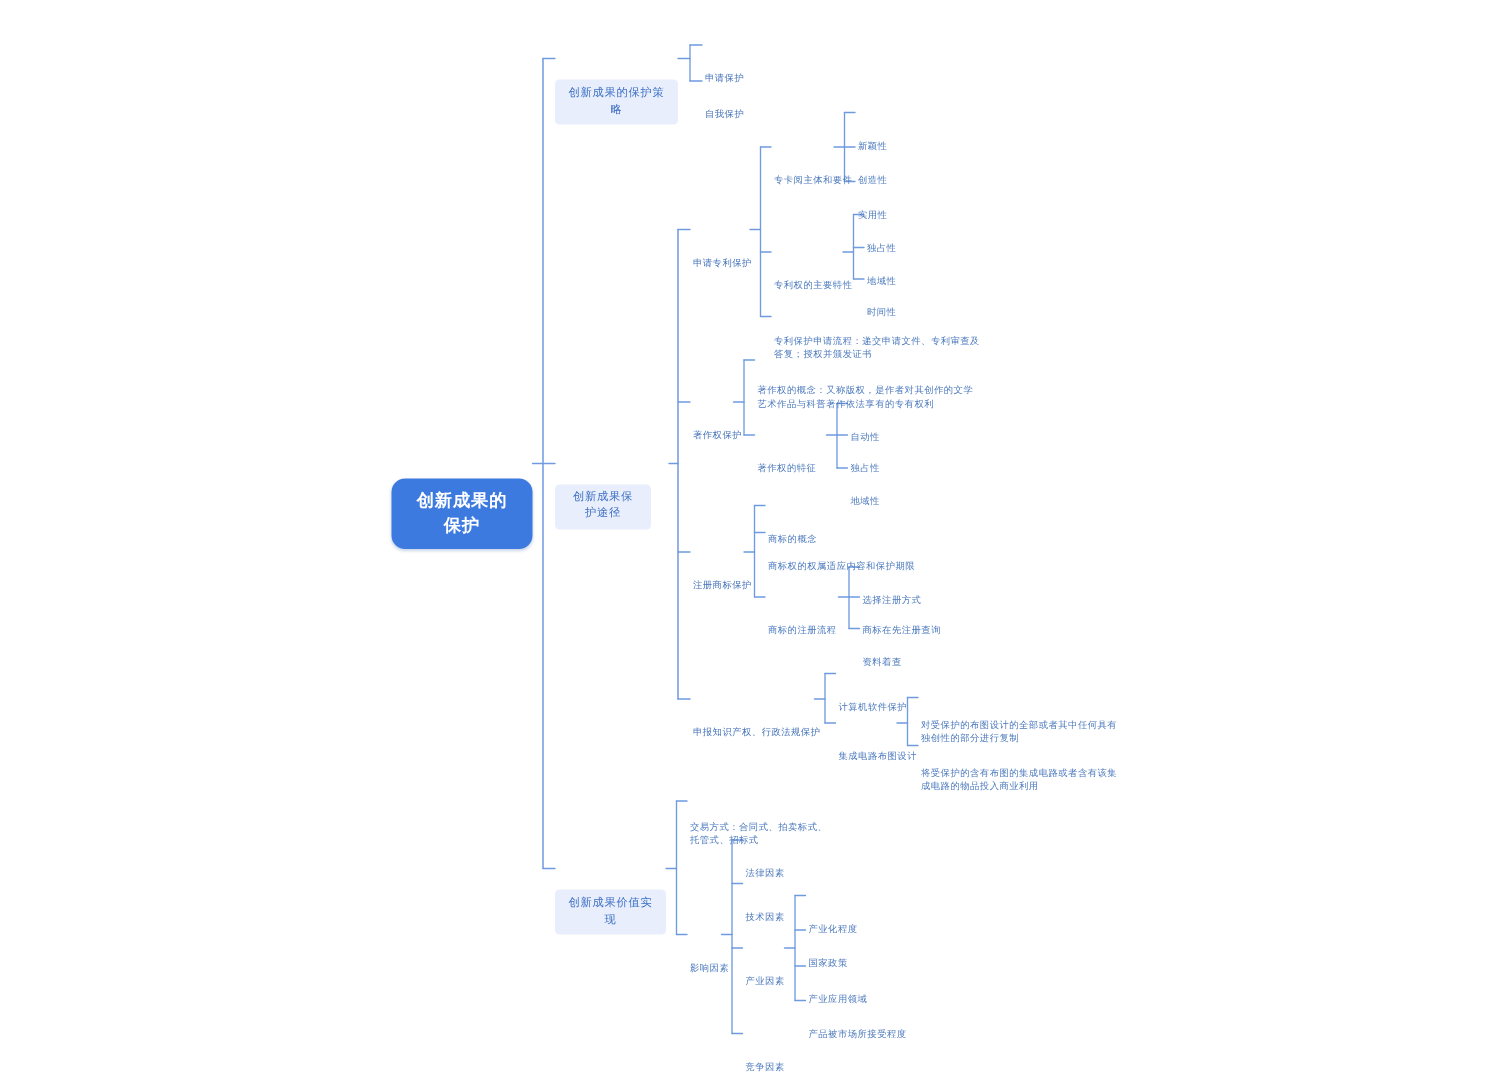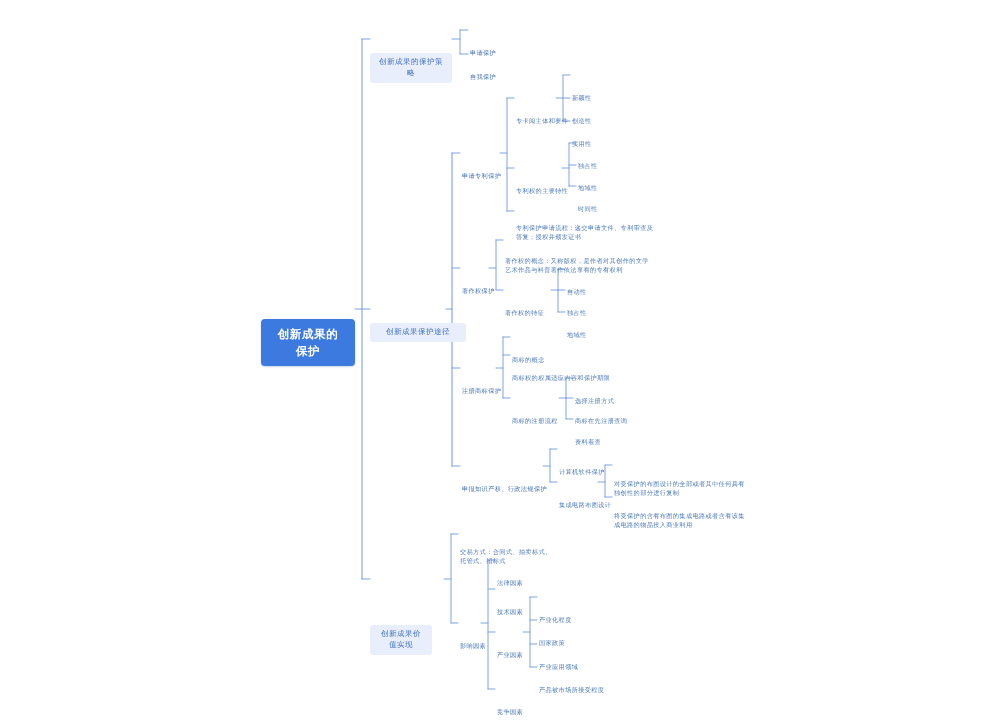--- a/index.html
+++ b/index.html
@@ -169,28 +169,28 @@
 
       <path d="M523,632 L530,632"></path>
       <path d="M530,597 L530,667"></path>
       <path d="M530,597 L537,597"></path>
       <path d="M530,620 L537,620"></path>
       <path d="M530,644 L537,644"></path>
       <path d="M530,667 L537,667"></path>
     </g>
   </svg>
 
-  <div class="node lvl0" style="left:261px; top:296px; width:94px;">创新成果的保护</div>
+  <div class="node lvl0" style="left:261px; top:296px; width:94px;border-radius:9px;">创新成果的保护</div>
 
   <div class="node lvl1" style="left:370px; top:30px; width:82px;">创新成果的保护策略</div>
 
   <div class="node lvl2" style="left:468px; top:25px;">申请保护</div>
   <div class="node lvl2" style="left:468px; top:49px;">自我保护</div>
 
-  <div class="node lvl1" style="left:370px; top:300px; width:96px;font-family:Liberation Mono, monospace;">创新成果保护途径</div>
+  <div class="node lvl1" style="left:370px; top:300px; width:64px;font-family:Liberation Mono, monospace;">创新成果保护途径</div>
 
   <div class="node lvl2" style="left:460px; top:148px;">申请专利保护</div>
 
   <div class="node lvl3" style="left:514px; top:93px;">专卡阅主体和要件</div>
   <div class="node lvl4" style="left:570px; top:70px;">新颖性</div>
   <div class="node lvl4" style="left:570px; top:93px;">创造性</div>
   <div class="node lvl4" style="left:570px; top:116px;">实用性</div>
 
   <div class="node lvl3" style="left:514px; top:163px;">专利权的主要特性</div>
   <div class="node lvl4" style="left:576px; top:138px;">独占性</div>
@@ -219,21 +219,21 @@
   <div class="node lvl4" style="left:573px; top:414px;">资料着查</div>
 
   <div class="node lvl2" style="left:460px; top:461px;">申报知识产权、行政法规保护</div>
 
   <div class="node lvl3" style="left:557px; top:444px;">计算机软件保护</div>
   <div class="node lvl3" style="left:557px; top:477px;">集成电路布图设计</div>
 
   <div class="node lvl4 wrap2" style="left:612px; top:456px; width:140px;">对受保护的布图设计的全部或者其中任何具有独创性的部分进行复制</div>
   <div class="node lvl4 wrap2" style="left:612px; top:488px; width:140px;">将受保护的含有布图的集成电路或者含有该集成电路的物品投入商业利用</div>
 
-  <div class="node lvl1" style="left:370px; top:602px; width:62px;">创新成果价值实现</div>
+  <div class="node lvl1" style="left:370px; top:570px; width:74px;">创新成果价值实现</div>
 
   <div class="node lvl3 wrap-mid" style="left:458px; top:524px; width:100px;">交易方式：合同式、拍卖标式、托管式、招标式</div>
 
   <div class="node lvl3" style="left:458px; top:618px;">影响因素</div>
 
   <div class="node lvl4" style="left:495px; top:555px;">法律因素</div>
   <div class="node lvl4" style="left:495px; top:584px;">技术因素</div>
   <div class="node lvl4" style="left:495px; top:627px;">产业因素</div>
   <div class="node lvl4" style="left:495px; top:684px;">竞争因素</div>
 

